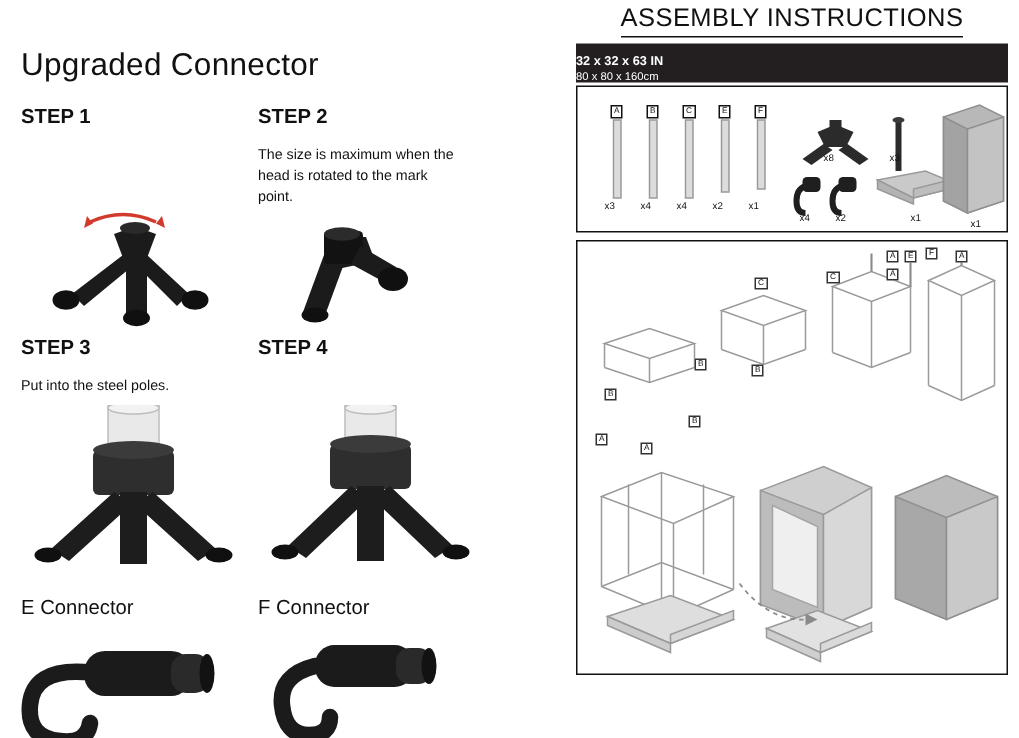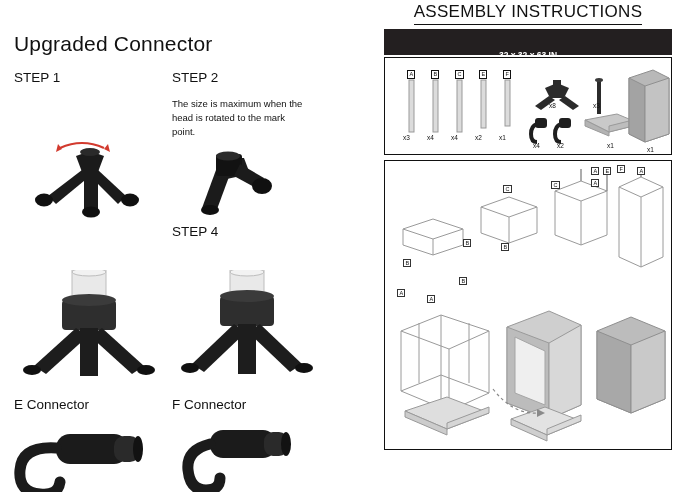--- a/index.html
+++ b/index.html
@@ -37,21 +37,21 @@
     font-weight: 400;
     letter-spacing: 0.2px;
     color: #111;
   }
   .step {
     position: absolute;
     width: 160px;
   }
   .step-title {
     font-size: 13.5px;
-    font-weight: 400;
+    font-weight: 700;
     color: #111;
     margin: 0 0 12px 0;
   }
   .step-desc {
     font-size: 9.5px;
     line-height: 1.45;
     color: #111;
     margin: 0;
     width: 135px;
   }
@@ -100,24 +100,24 @@
     background: #111;
   }
   .size-bar {
     position: absolute;
     left: 6px;
     top: 29px;
     width: 288px;
     height: 26px;
     background: #231f20;
     color: #ffffff;
-    text-align: center;
+    text-align: left;
     font-size: 8px;
     line-height: 1.35;
-    padding-top: 21px;
+    padding-top: 6px;
     box-sizing: border-box;
   }
   .size-bar .l1 { font-weight: bold; font-size: 8.5px; }
   .size-bar .l2 { font-size: 7.5px; }
   .box {
     position: absolute;
     border: 1px solid #111;
     background: #fff;
     box-sizing: border-box;
   }
@@ -197,20 +197,24 @@
         <path d="M44 40 L30 78 L44 82 L58 44 z" fill="#1b1b1b"></path>
         <path d="M44 28 L72 28 L78 44 L50 50 z" fill="#1b1b1b"></path>
         <rect x="44" y="24" width="26" height="22" rx="3" fill="#121212"></rect>
         <path d="M68 34 L92 48 L84 58 L62 46 z" fill="#1b1b1b"></path>
         <ellipse cx="90" cy="56" rx="10" ry="8" fill="#101010"></ellipse>
         <ellipse cx="38" cy="80" rx="9" ry="5" fill="#101010"></ellipse>
         <ellipse cx="56" cy="26" rx="12" ry="4.5" fill="#2b2b2b"></ellipse>
       </svg>
     </div>
 
+    <div class="step step3">
+      <p class="step-title">STEP 3</p>
+      <p class="step-desc">Put into the steel poles.</p>
+    </div>
     <div class="art" style="left:14px; top:258px;">
       <svg width="150" height="112" viewBox="0 0 150 112">
         <rect x="58" y="0" width="34" height="34" fill="#e9e9e9" stroke="#bdbdbd" stroke-width="1"></rect>
         <ellipse cx="75" cy="2" rx="17" ry="4" fill="#f2f2f2" stroke="#bdbdbd"></ellipse>
         <rect x="48" y="30" width="54" height="30" rx="4" fill="#2e2e2e"></rect>
         <ellipse cx="75" cy="30" rx="27" ry="6" fill="#3b3b3b"></ellipse>
         <path d="M62 58 L20 96 L32 104 L74 66 z" fill="#1d1d1d"></path>
         <path d="M88 58 L130 96 L118 104 L76 66 z" fill="#1d1d1d"></path>
         <rect x="66" y="58" width="18" height="48" fill="#1d1d1d"></rect>
         <ellipse cx="18" cy="100" rx="9" ry="5" fill="#101010"></ellipse>

